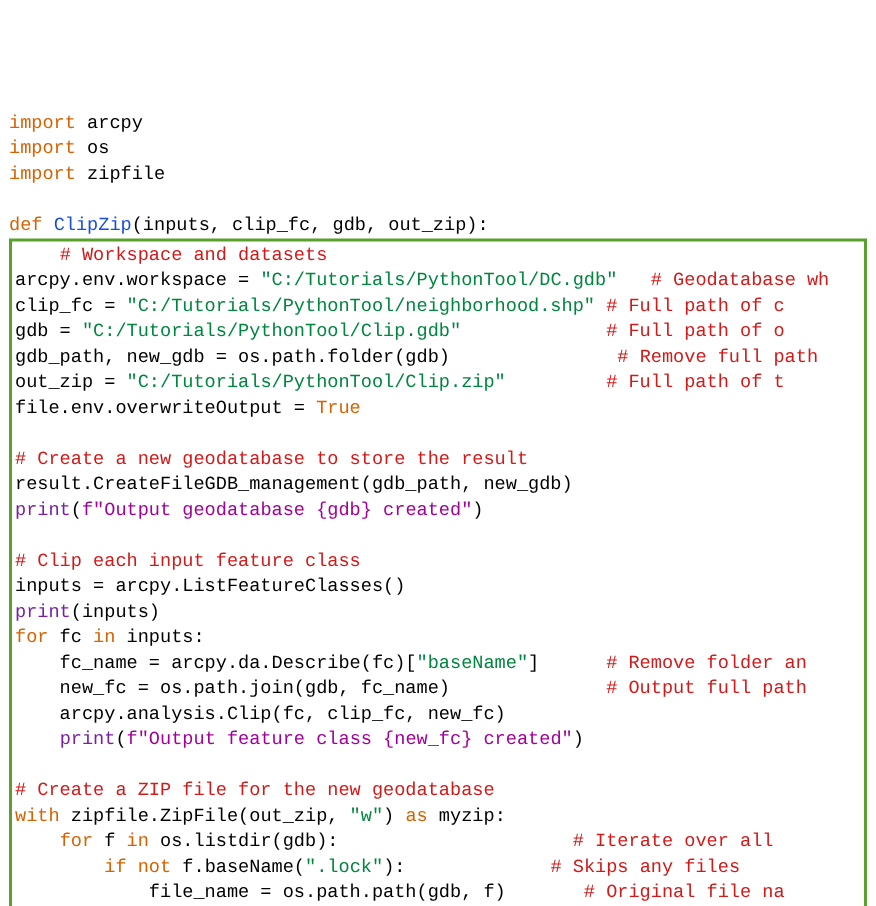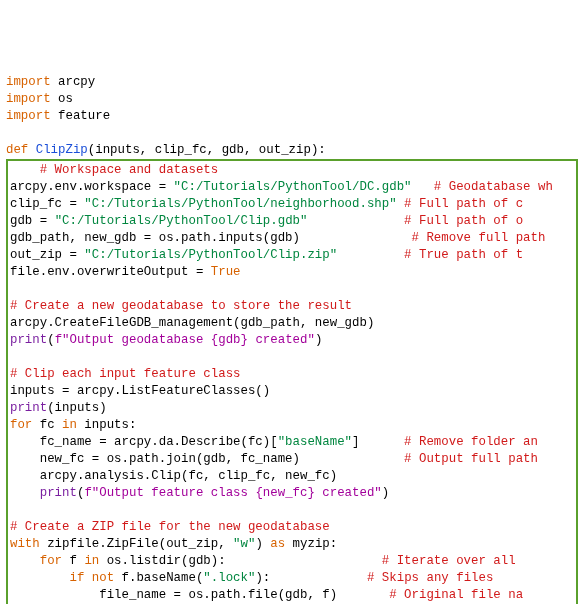--- a/index.html
+++ b/index.html
@@ -30,49 +30,49 @@
     margin: 0;
   }
 </style>
 </head>
 <body>
 
 
 
 <div><span class="kw-import">import</span><span> arcpy</span>
 <span class="kw-import">import</span><span> os</span>
-<span class="kw-import">import</span><span> feature</span>
+<span class="kw-import">import</span><span> zipfile</span>
 
 <span class="kw-def">def</span><span> </span><span class="fn-name">ClipZip</span><span>(inputs, clip_fc, gdb, out_zip):</span>
 <div class="box"><span>    </span><span class="comment"># Workspace and datasets</span>
 <span>arcpy.env.workspace = </span><span class="string">"C:/Tutorials/PythonTool/DC.gdb"</span><span>   </span><span class="comment"># Geodatabase wh</span>
 <span>clip_fc = </span><span class="string">"C:/Tutorials/PythonTool/neighborhood.shp"</span><span> </span><span class="comment"># Full path of c</span>
 <span>gdb = </span><span class="string">"C:/Tutorials/PythonTool/Clip.gdb"</span><span>             </span><span class="comment"># Full path of o</span>
-<span>gdb_path, new_gdb = os.path.inputs(gdb)</span><span>               </span><span class="comment"># Remove full path</span>
-<span>out_zip = </span><span class="string">"C:/Tutorials/PythonTool/Clip.zip"</span><span>         </span><span class="comment"># True path of t</span>
+<span>gdb_path, new_gdb = os.path.folder(gdb)</span><span>               </span><span class="comment"># Remove full path</span>
+<span>out_zip = </span><span class="string">"C:/Tutorials/PythonTool/Clip.zip"</span><span>         </span><span class="comment"># Full path of t</span>
 <span>file.env.overwriteOutput = </span><span class="const">True</span>
 
 <span class="comment"># Create a new geodatabase to store the result</span>
-<span>arcpy.CreateFileGDB_management(gdb_path, new_gdb)</span>
+<span>result.CreateFileGDB_management(gdb_path, new_gdb)</span>
 <span class="builtin">print</span><span>(</span><span class="fstring">f"Output geodatabase {gdb} created"</span><span>)</span>
 
 <span class="comment"># Clip each input feature class</span>
 <span>inputs = arcpy.ListFeatureClasses()</span>
 <span class="builtin">print</span><span>(inputs)</span>
 <span class="kw-flow">for</span><span> fc </span><span class="kw-flow">in</span><span> inputs:</span>
 <span>    fc_name = arcpy.da.Describe(fc)[</span><span class="string">"baseName"</span><span>]</span><span>      </span><span class="comment"># Remove folder an</span>
 <span>    new_fc = os.path.join(gdb, fc_name)</span><span>              </span><span class="comment"># Output full path</span>
 <span>    arcpy.analysis.Clip(fc, clip_fc, new_fc)</span>
 <span>    </span><span class="builtin">print</span><span>(</span><span class="fstring">f"Output feature class {new_fc} created"</span><span>)</span>
 
 <span class="comment"># Create a ZIP file for the new geodatabase</span>
 <span class="kw-flow">with</span><span> zipfile.ZipFile(out_zip, </span><span class="string">"w"</span><span>) </span><span class="kw-flow">as</span><span> myzip:</span>
 <span>    </span><span class="kw-flow">for</span><span> f </span><span class="kw-flow">in</span><span> os.listdir(gdb):</span><span>                     </span><span class="comment"># Iterate over all</span>
 <span>        </span><span class="kw-flow">if</span><span> </span><span class="kw-flow">not</span><span> f.baseName(</span><span class="string">".lock"</span><span>):</span><span>             </span><span class="comment"># Skips any files</span>
-<span>            file_name = os.path.file(gdb, f)</span><span>       </span><span class="comment"># Original file na</span>
+<span>            file_name = os.path.path(gdb, f)</span><span>       </span><span class="comment"># Original file na</span>
 
 </div>
 
 
 </div>
 
 
 
 
 </body></html>

